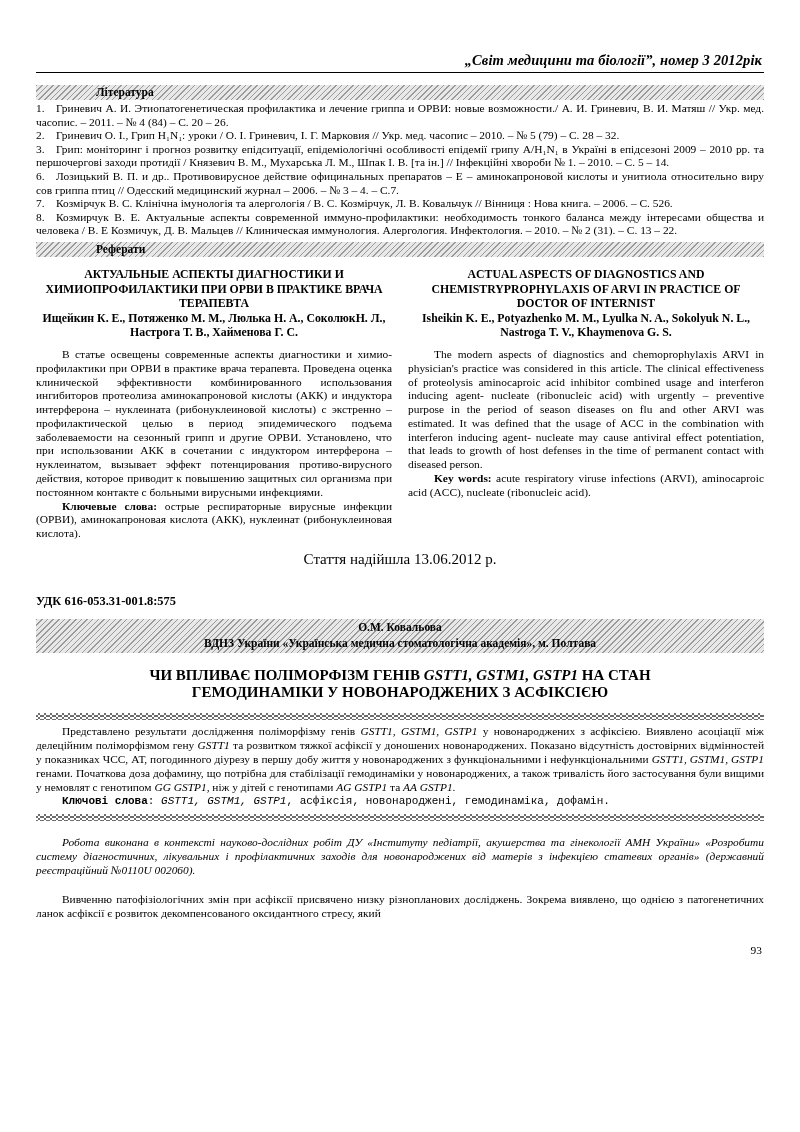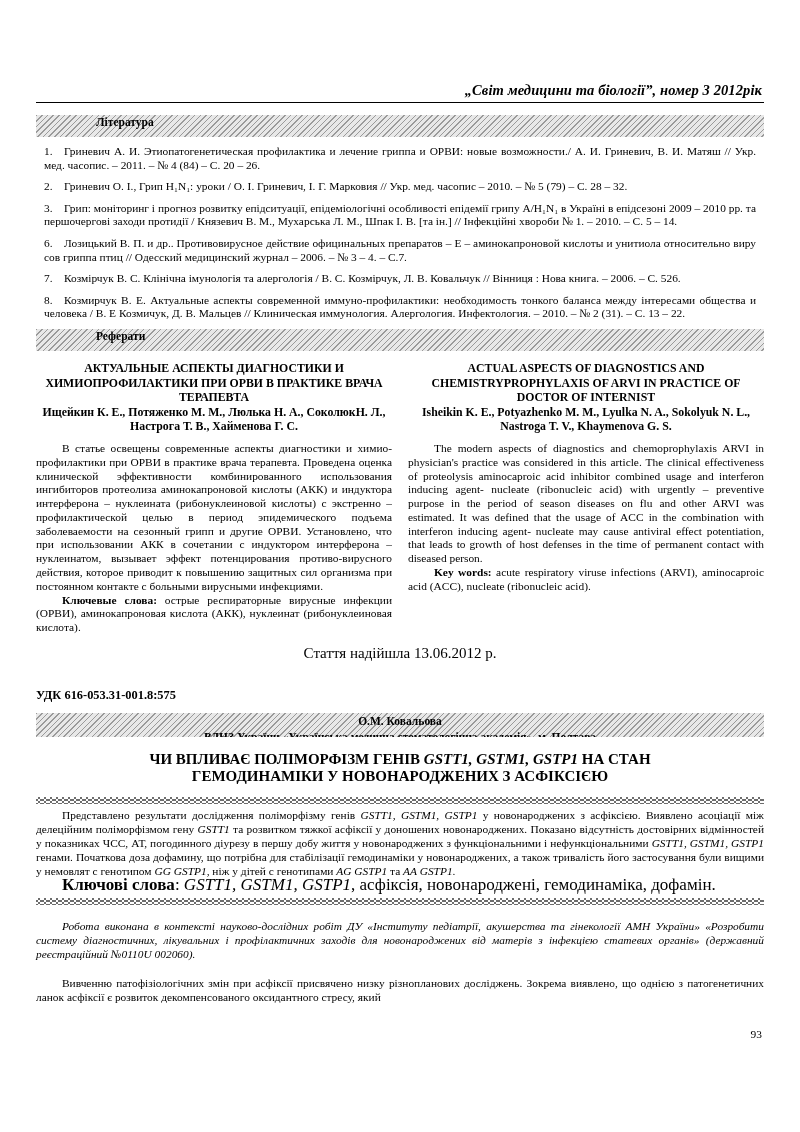--- a/index.html
+++ b/index.html
@@ -27,52 +27,51 @@
 
   
   .runhead {
     text-align: right;
     font-style: italic;
     font-weight: bold;
     font-size: 14.5px;
     letter-spacing: .1px;
     padding-top: 52px;
     padding-right: 2px;
-    margin-top: 30px;
   }
   .runhead-rule {
     border-bottom: 1.6px solid #000;
     margin-top: 3px;
   }
 
   
   .bar {
     position: relative;
-    height: 22px;
+    height: 15px;
     margin-top: 12px;
     background-color: #e8e8e8;
     background-image: repeating-linear-gradient(
       135deg,
       rgba(90,90,90,.55) 0px,
       rgba(90,90,90,.55) 1px,
       rgba(255,255,255,0) 1px,
       rgba(255,255,255,0) 4px
     );
     overflow: hidden;
   }
   .bar-label {
     position: absolute;
     left: 60px;
     top: 0px;
     line-height: 15px;
     font-weight: bold;
     font-size: 11.5px;
   }
   .bar.tall {
-    height: 24px;
+    height: 34px;
     margin-top: 10px;
   }
   .bar.tall .bar-center {
     position: absolute;
     left: 0; right: 0; top: 0;
     text-align: center;
     font-weight: bold;
     font-size: 11.5px;
     line-height: 16px;
     padding-top: 0px;
@@ -91,21 +90,21 @@
   
   .refs {
     font-size: 11.4px;
     line-height: 13.6px;
     text-align: justify;
     margin-top: 2px;
   }
   .ref {
     display: block;
     text-indent: 0;
-    margin: 8px;
+    margin: 0;
     padding: 0;
   }
   .ref .num {
     display: inline-block;
     min-width: 20px;
   }
 
   
   .abs-cols {
     display: flex;
@@ -171,24 +170,25 @@
 
   .ua-abs {
     font-size: 11.4px;
     line-height: 14px;
     text-align: justify;
     text-indent: 26px;
     margin-top: 4px;
   }
   .ua-abs i { font-style: italic; }
   .ua-kw {
-    font-size: 17px;
+    font-size: 11px;
     line-height: 14px;
     text-align: justify;
     text-indent: 26px;
+    font-family: Liberation Mono, monospace;
   }
   .ua-kw b { font-weight: bold; }
   .ua-kw i { font-style: italic; }
 
   .funding {
     font-size: 11.4px;
     line-height: 14.2px;
     text-align: justify;
     text-indent: 26px;
     font-style: italic;

